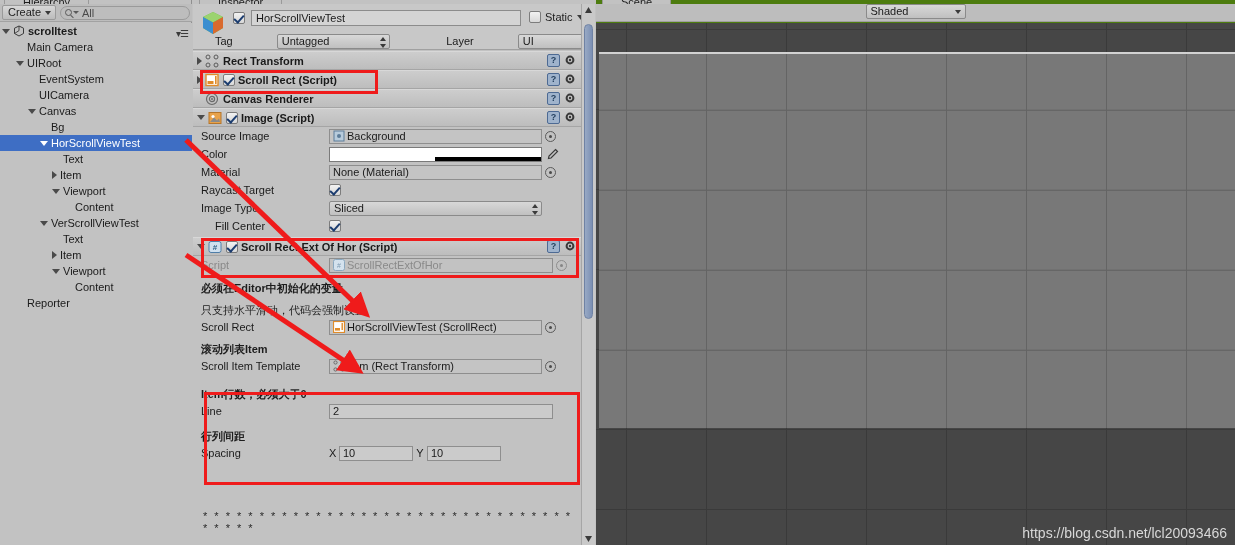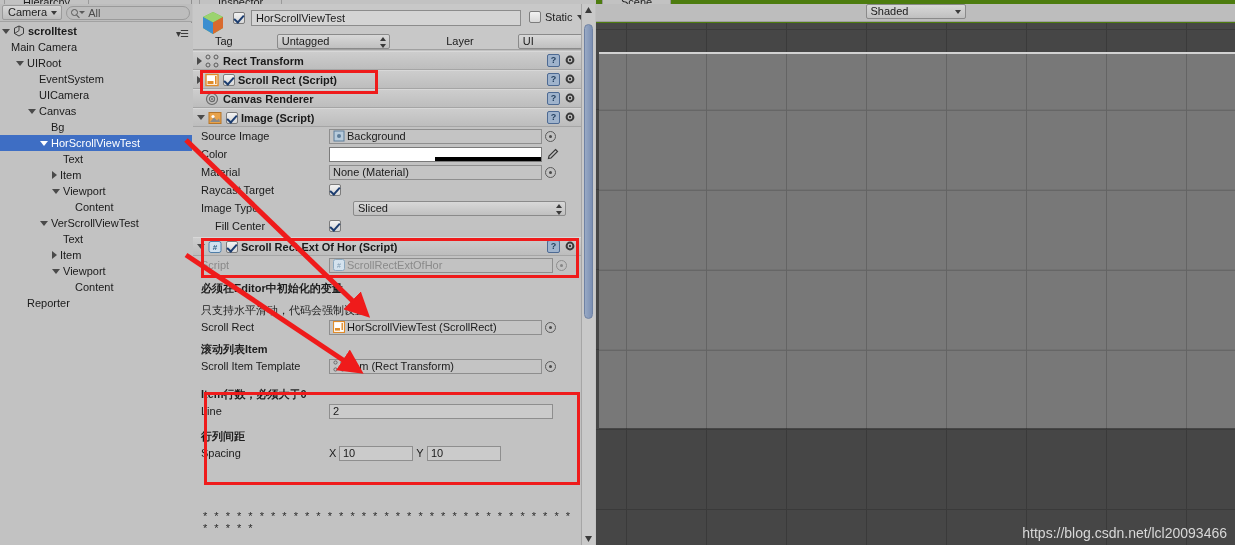--- a/index.html
+++ b/index.html
@@ -254,42 +254,42 @@
 
 <div id="root">
 
   <div id="hierarchy">
     <div class="panel-tab">
       <span>Hierarchy</span>
     </div>
 
     <div class="hier-toolbar">
       <div class="create-btn">
-        <span>Camera</span>
+        <span>Create</span>
         <span class="mini-caret"></span>
       </div>
       <div class="search-pill">
         <span class="search-glass"></span>
         <span class="search-caret"></span>
         <span>All</span>
       </div>
     </div>
 
     <div class="hier-tree">
       <div class="hrow scene-root" style="padding-left:2px;">
         <span class="tri"></span>
         <svg class="unity-cube" viewBox="0 0 12 12">
           <path d="M6 1 L10.5 3.2 L10.5 8.5 L6 11 L1.5 8.5 L1.5 3.2 Z" fill="#c2c2c2" stroke="#3a3a3a" stroke-width="1"></path>
           <path d="M6 1 L6 5.6 L1.5 8.5" fill="none" stroke="#3a3a3a" stroke-width="0.9"></path>
         </svg>
         <span>scrolltest</span>
         <span class="hier-menu">▾☰</span>
       </div>
       <div id="hier-rows">
-          <div class="hrow" style="">
+          <div class="hrow" style="padding-left: 16px;">
             <span class="tri none"></span>
             <span>Main Camera</span>
           </div>
           <div class="hrow" style="padding-left: 16px;">
             <span class="tri"></span>
             <span>UIRoot</span>
           </div>
           <div class="hrow" style="padding-left: 28px;">
             <span class="tri none"></span>
             <span>EventSystem</span>
@@ -493,21 +493,21 @@
         <span class="obj-sel"></span>
       </div>
 
       <div class="prow">
         <span class="plabel">Raycast Target</span>
         <span class="cb on"></span>
       </div>
 
       <div class="prow">
         <span class="plabel">Image Type</span>
-        <div class="dropdown" style="width:213px;margin-left:24px;">
+        <div class="dropdown" style="width:213px;">
           <span>Sliced</span>
           <span class="dd-arrows"></span>
         </div>
       </div>
 
       <div class="prow">
         <span class="plabel" style="padding-left:14px;">Fill Center</span>
         <span class="cb on"></span>
       </div>
 

